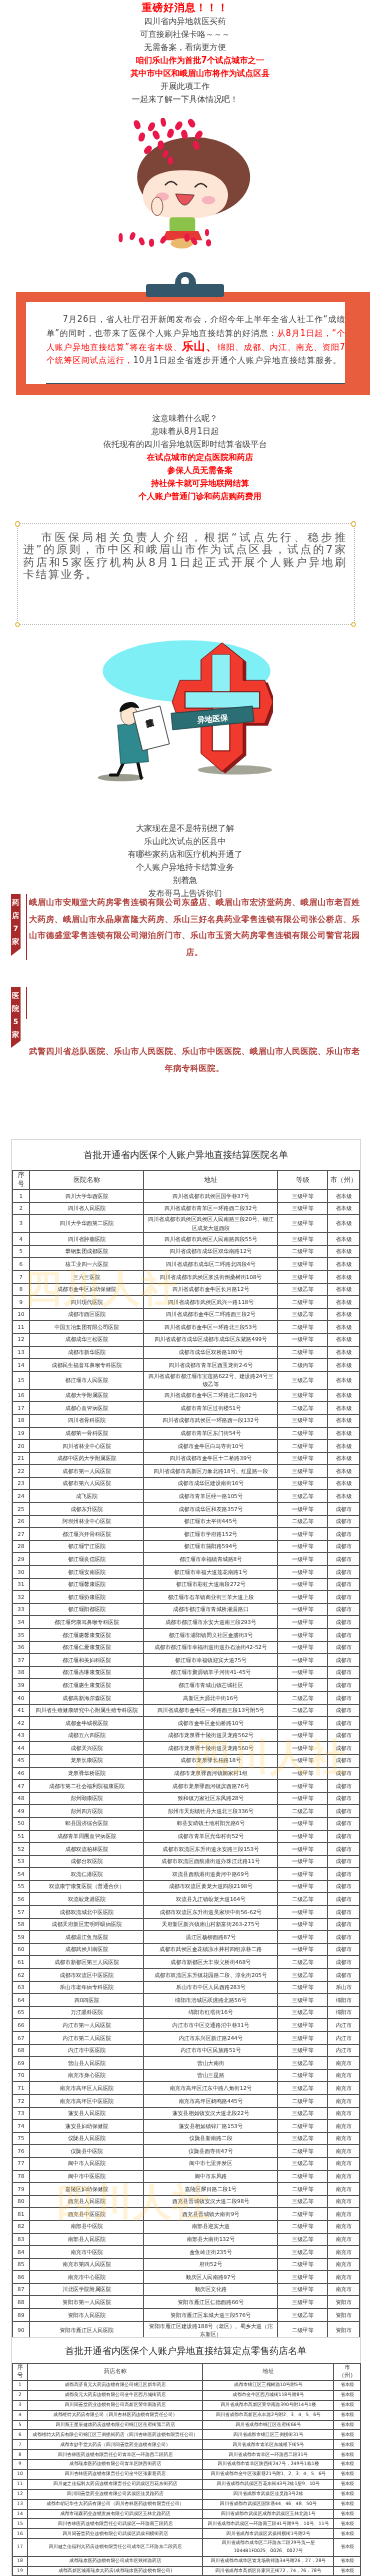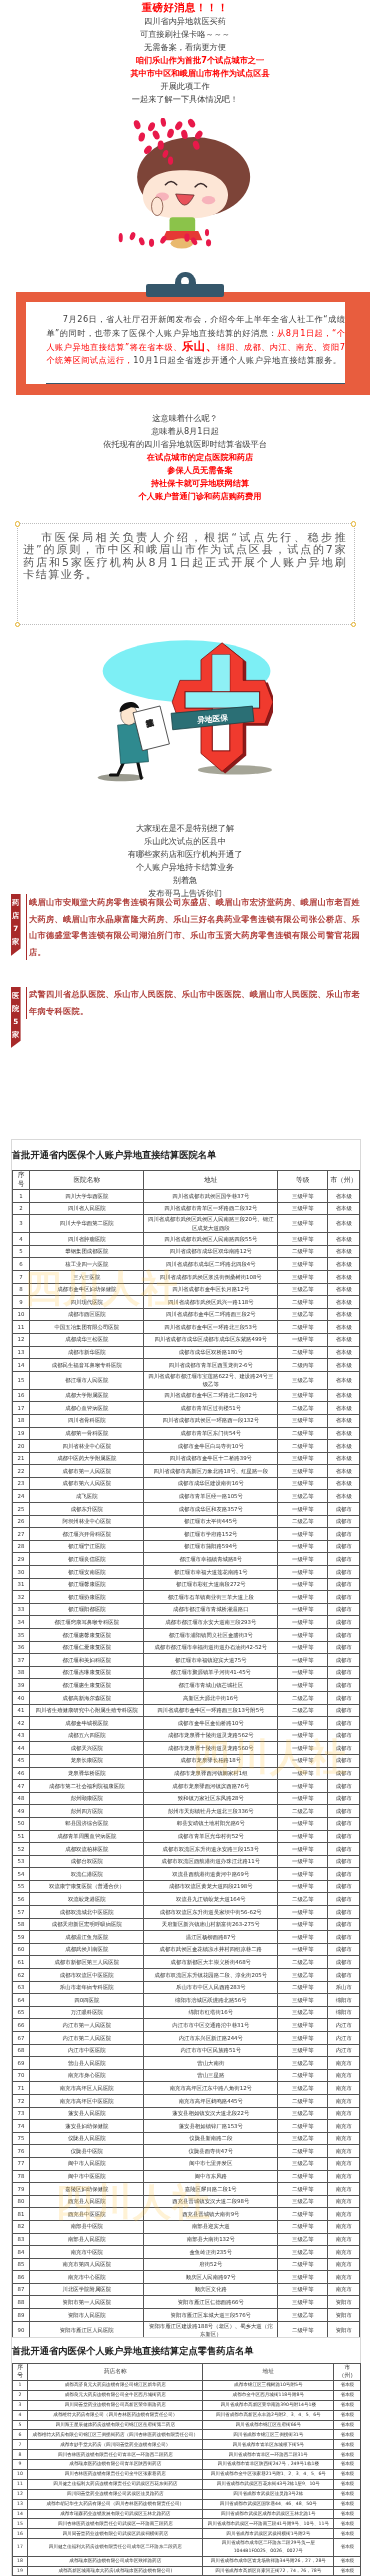--- a/index.html
+++ b/index.html
@@ -29,25 +29,25 @@
   
   .dot-box { position: absolute; left: 16.5px; top: 523px; width: 338px; height: 102px; border: 0.5px dotted #bdbdbd; box-sizing: border-box; }
   .dot-corner { position: absolute; width: 3.1px; height: 3.1px; border: 0.8px solid #e3b02a; border-radius: 50%; background: #fff; }
   .dot-text { position: absolute; left: 5.7px; top: 7.7px; width: 324px; font-size: 11px; line-height: 12.6px; letter-spacing: 1.5px; color: #555; text-align: justify; }
   .dot-text p { margin: 0 0 12.6px 0; text-indent: 18px; }
 
   
   .tag { position: absolute; left: 10.8px; width: 9.8px; background: var(--tag-red); clip-path: polygon(0 0, 100% 0, 100% 88%, 0 100%); color: #fff; font-weight: bold; font-size: 7.2px; text-align: center; padding-top: 2.1px; box-sizing: border-box; }
   .tag span { display: block; height: 13px; line-height: 13px; }
   .vbar { position: absolute; left: 26px; width: 1px; background: var(--tag-red); }
-  .pilot-text { position: absolute; left: 29px; width: 331px; font-size: 8.2px; line-height: 16.5px; font-weight: bold; color: var(--list-red); letter-spacing: 0.3px; }
+  .pilot-text { position: absolute; left: 29px; width: 331px; font-size: 8.2px; line-height: 16.5px; font-weight: bold; color: var(--list-red); letter-spacing: 0.3px; text-align: center; }
 
   
   .tbl-wrap { position: absolute; left: 10.8px; width: 350px; border: 0.5px solid #d9d9d9; box-sizing: border-box; background: #fff; }
-  .tbl-title { text-align: left; color: #222; font-size: 9.3px; line-height: 14.4px; box-sizing: border-box; white-space: nowrap; font-weight: bold; }
+  .tbl-title { text-align: center; color: #222; font-size: 9.3px; line-height: 14.4px; box-sizing: border-box; white-space: nowrap; }
   table { width: 100%; border-collapse: collapse; table-layout: fixed; color: #333; padding-left: 24px; }
   th, td { border: 0.5px solid #555; text-align: center; vertical-align: middle; padding: 0 2.1px; font-weight: normal; overflow: hidden; }
   .hosp th { height: 13.4px; font-size: 6.7px; }
   .hosp td { height: 11.6px; font-size: 5.4px; line-height: 8.5px; }
   .pharm th { height: 9.3px; font-size: 5.7px; }
   .pharm td { height: 8.9px; font-size: 4.6px; line-height: 8.2px; }
 
   .wm { position: absolute; font-size: 38px; font-weight: bold; color: rgba(255, 196, 64, 0.22); letter-spacing: 1px; white-space: nowrap; pointer-events: none; z-index: 5; }
 </style>
 </head>
@@ -176,21 +176,21 @@
   <div class="vbar" style="top:894px;height:66px;"></div>
   <div class="pilot-text" style="top:894px;">峨眉山市安顺堂大药房零售连锁有限公司东盛店、峨眉山市宏济堂药房、峨眉山市老百姓大药房、峨眉山市永晶康富隆大药房、乐山三好名典药业零售连锁有限公司张公桥店、乐山市德盛堂零售连锁有限公司湖泊所门市、乐山市玉贤大药房零售连锁有限公司警官花园店。</div>
 
   <div class="tag" style="top:987px;height:61px;">
     <span>医</span>
     <span>院</span>
     <span>5</span>
     <span>家</span>
   </div>
   <div class="vbar" style="top:987px;height:32px;"></div>
-  <div class="pilot-text" style="top:986px;">武警四川省总队医院、乐山市人民医院、乐山市中医医院、峨眉山市人民医院、乐山市老年病专科医院。</div>
+  <div class="pilot-text" style="top:1043px;">武警四川省总队医院、乐山市人民医院、乐山市中医医院、峨眉山市人民医院、乐山市老年病专科医院。</div>
 
 
   <div class="tbl-wrap" style="top:1139px;">
     <div class="tbl-title" style="height:30px;padding-top:8.2px;">首批开通省内医保个人账户异地直接结算医院名单</div>
     <table class="hosp">
       <colgroup>
           <col style="width:17.5px">
           <col style="width:114px">
           <col style="width:134px">
           <col style="width:50px">

